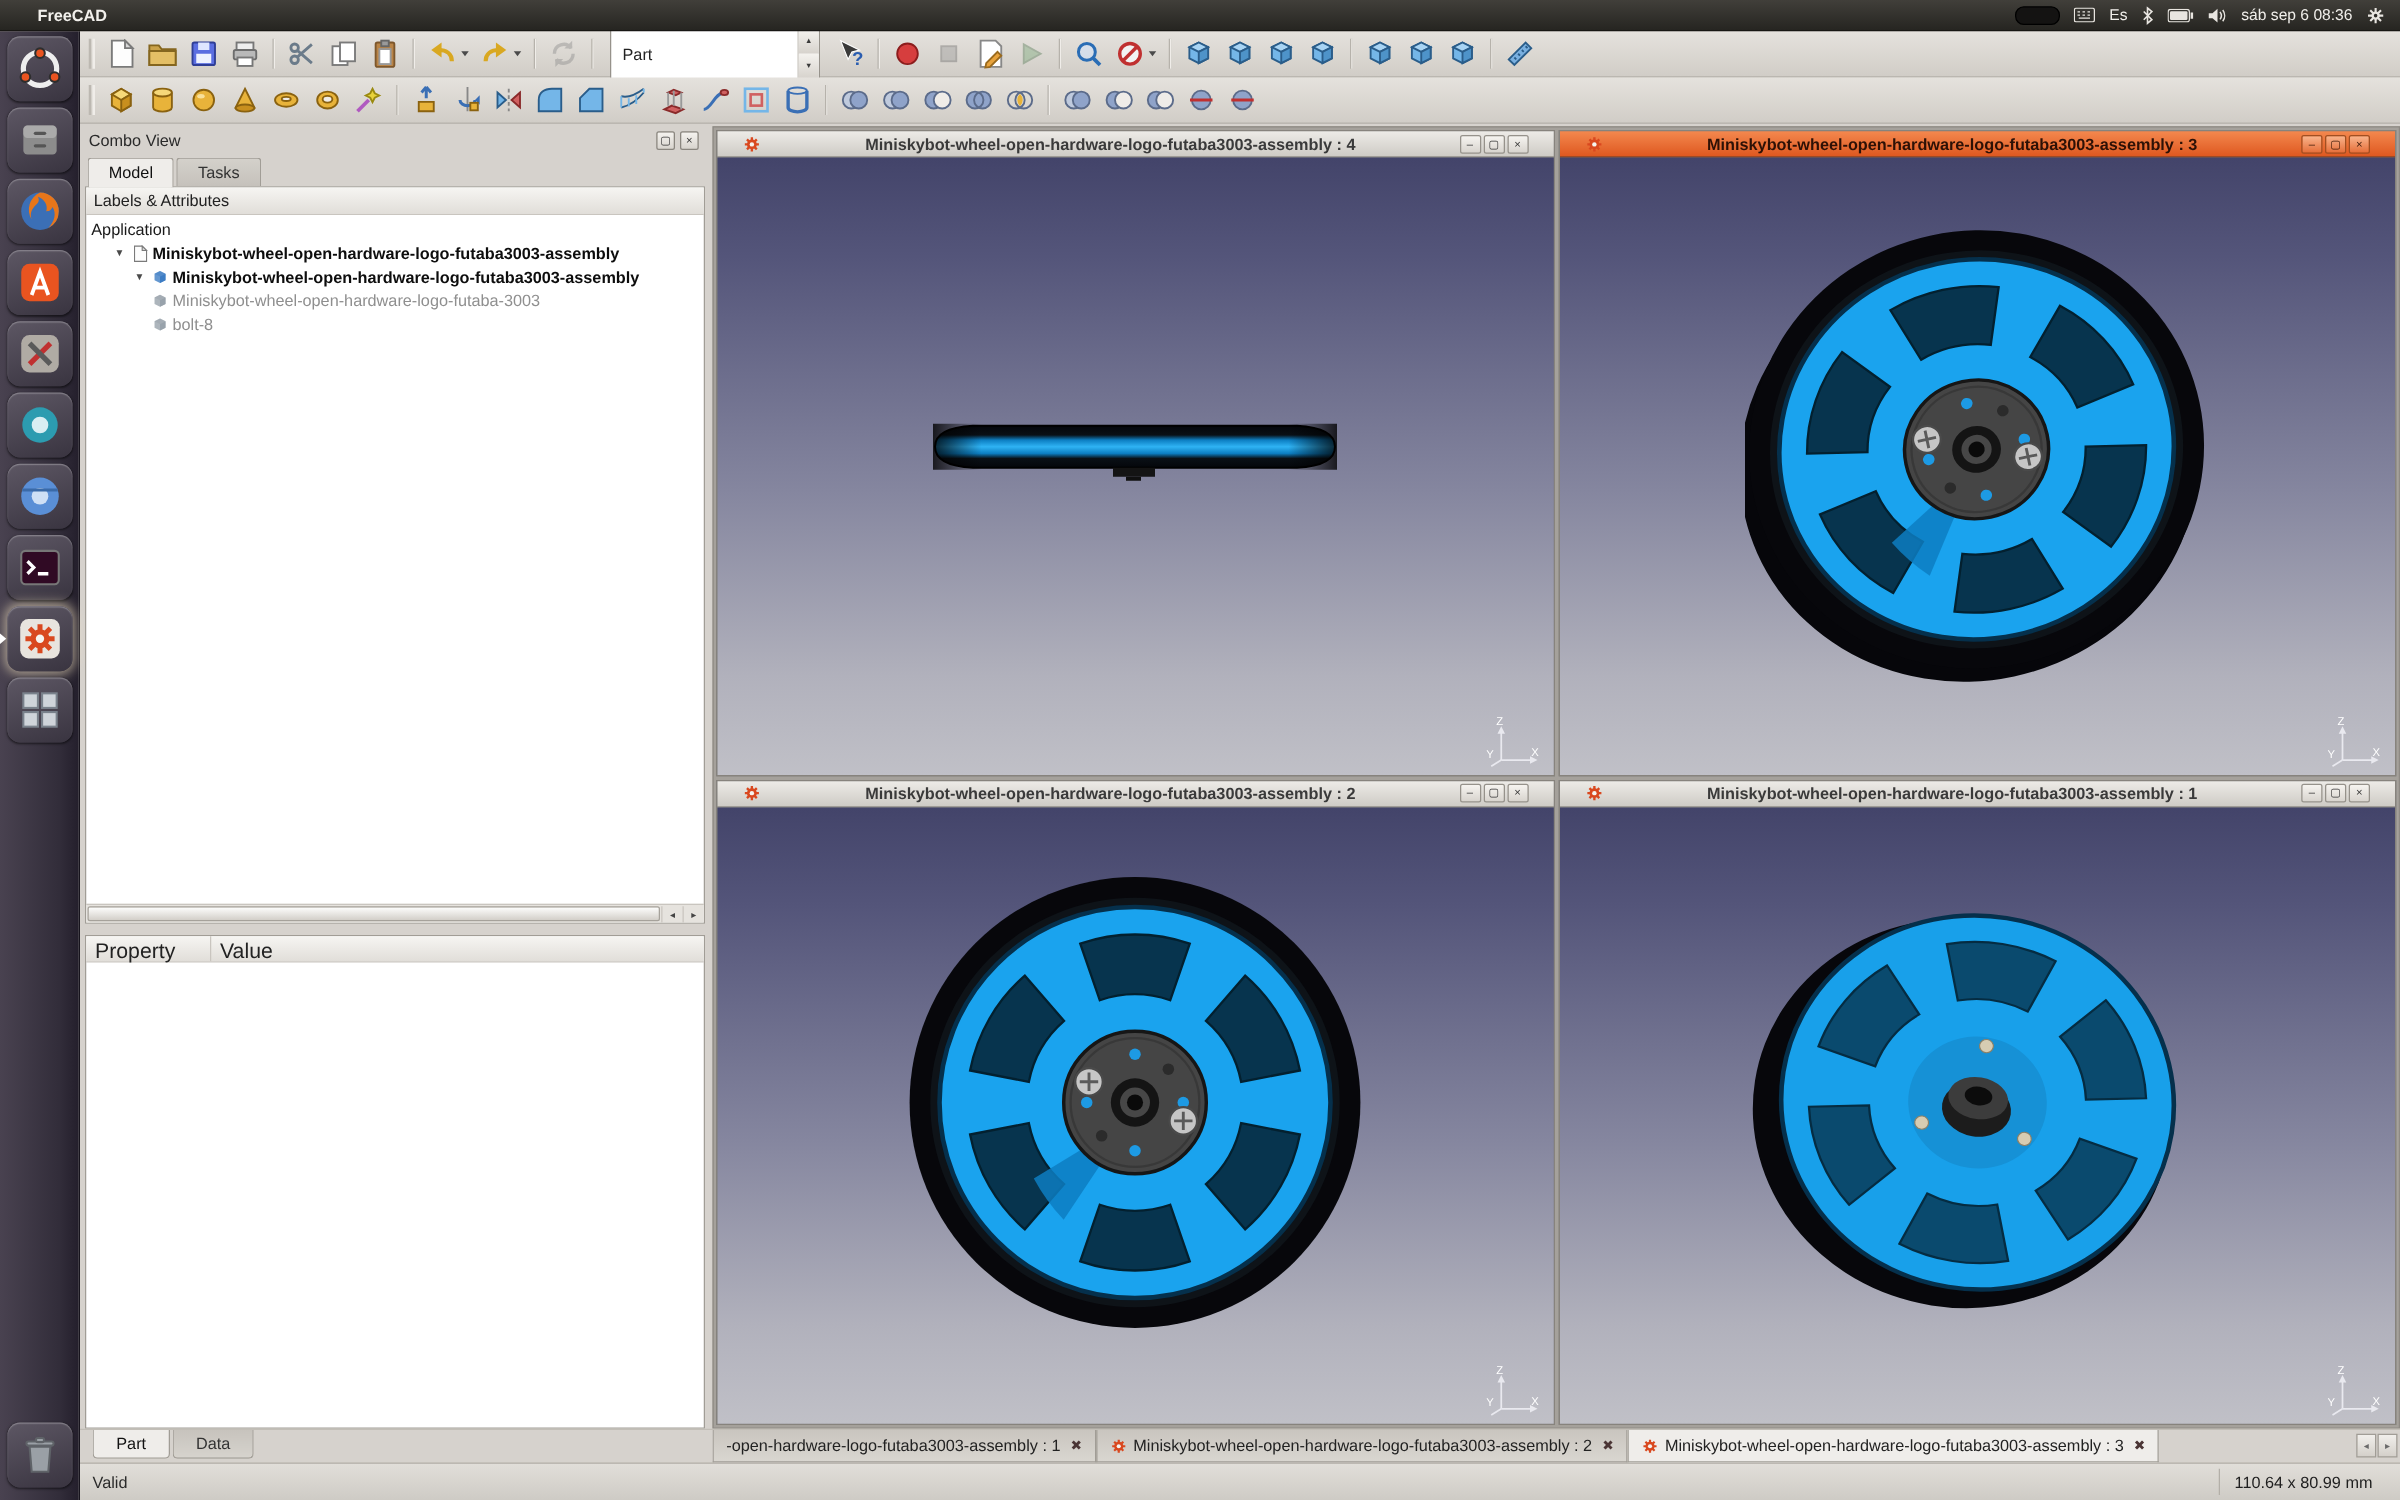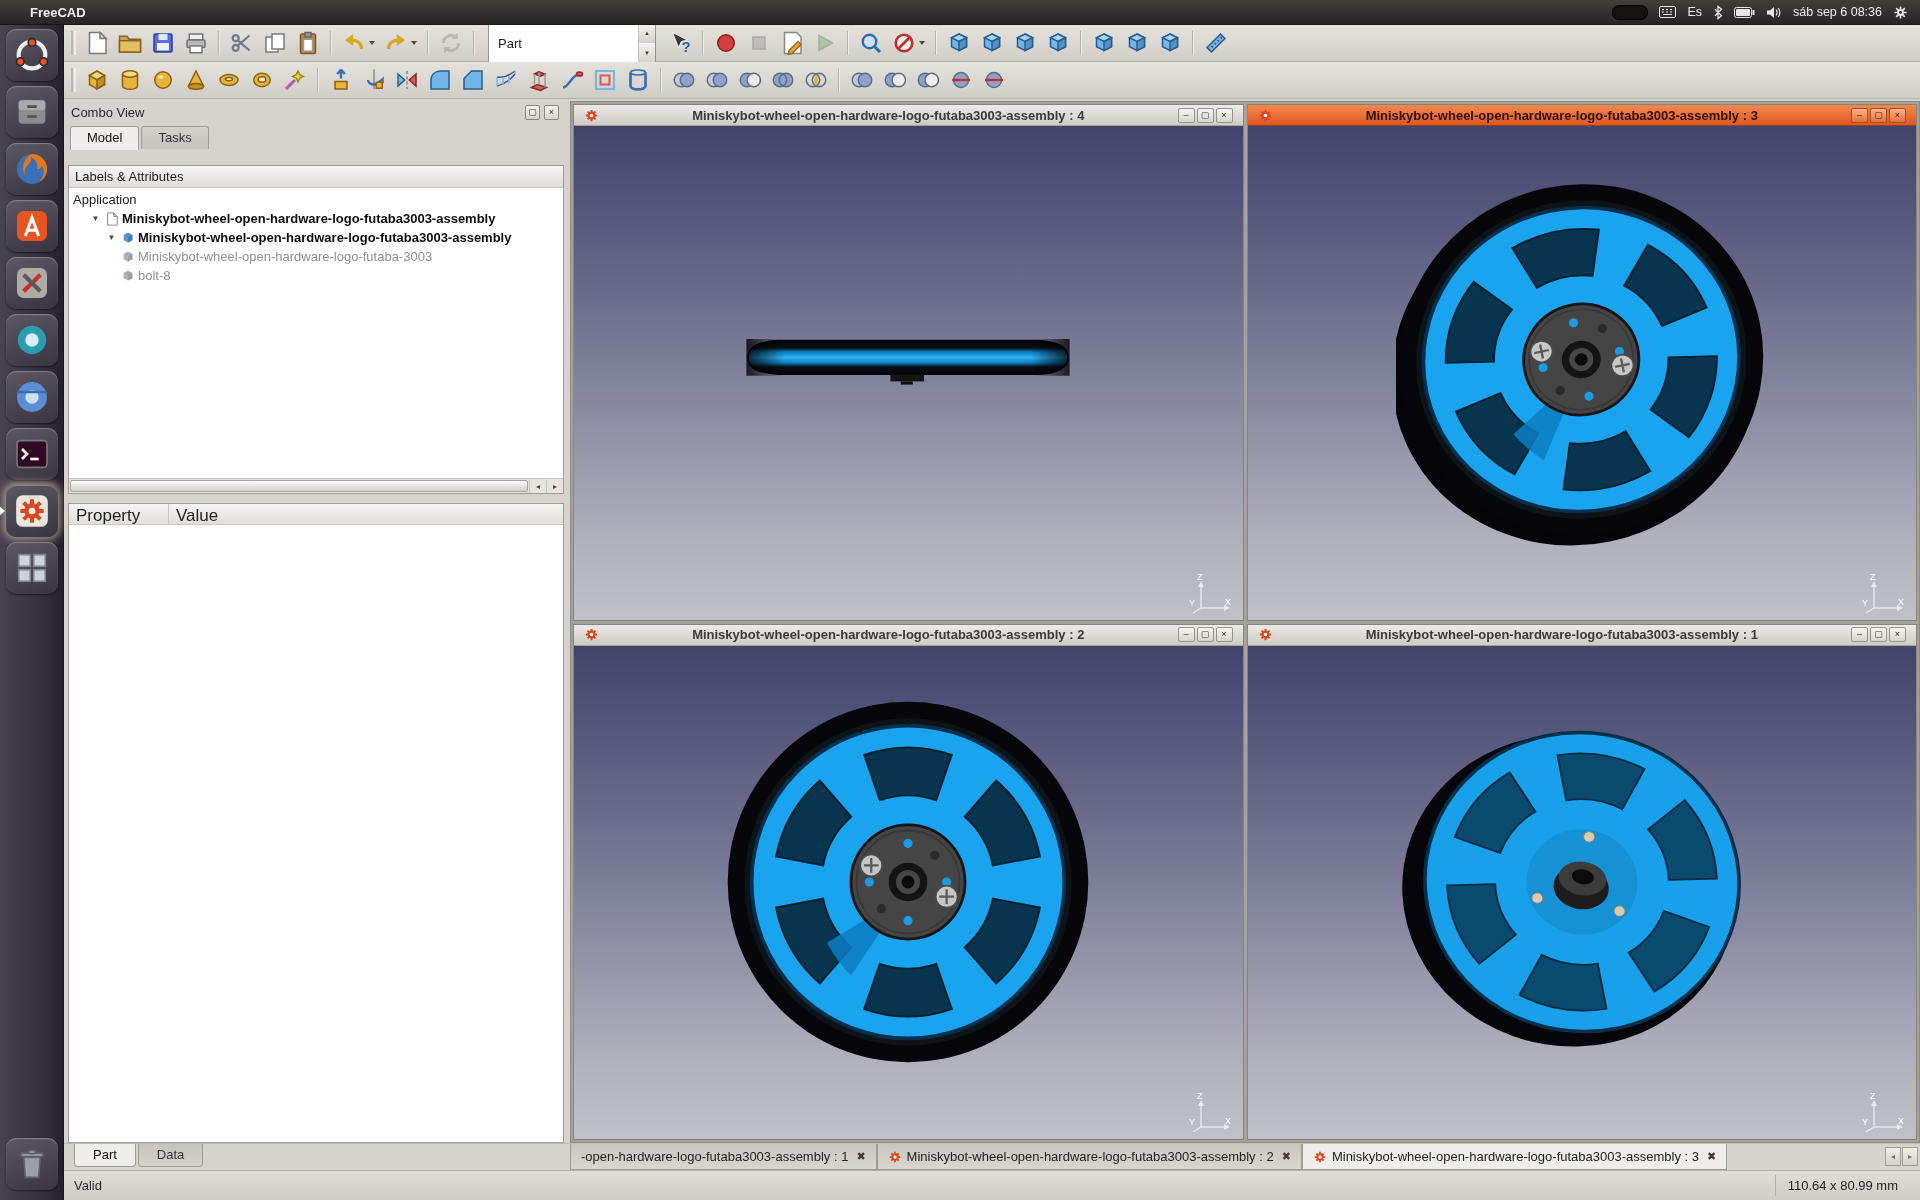--- a/index.html
+++ b/index.html
@@ -42,21 +42,21 @@
 
 
 .content{flex:1;display:flex;min-height:0;padding:2px 0 0 4px;}
 .combo{width:496px;display:flex;flex-direction:column;flex:none;}
 .combo-title{height:22px;display:flex;align-items:center;padding:0 5px 0 3px;font-size:13px;color:#2a2a2a;}
 .ct-btns{margin-left:auto;display:flex;gap:4px;}
 .ctb{width:15px;height:15px;border:1px solid #8a867f;background:linear-gradient(#f5f3ef,#d8d4ce);display:flex;align-items:center;justify-content:center;font-size:9px;color:#333;border-radius:2px;}
 .combo-tabs{display:flex;height:26px;align-items:flex-end;padding-left:2px;gap:2px;flex:none;}
 .ctab{padding:3px 16px 4px;border:1px solid #a19d96;border-bottom:none;border-radius:3px 3px 0 0;background:linear-gradient(#d4d1cb,#c5c1bb);font-size:13px;color:#333;}
 .ctab.act{background:#efedea;position:relative;top:1px;padding-bottom:5px;color:#111;}
-.tree-wrap{height:329px;border:1px solid #a19d96;background:#fff;display:flex;flex-direction:column;flex:none;margin-top:16px;}
+.tree-wrap{height:590px;border:1px solid #a19d96;background:#fff;display:flex;flex-direction:column;flex:none;}
 .tree-header{height:22px;background:linear-gradient(#f6f5f2,#e1ded9);border-bottom:1px solid #c9c5bf;padding:3px 6px;font-size:13px;color:#222;flex:none;}
 #tree{flex:1;overflow:hidden;padding-top:2px;}
 .trow{height:19px;display:flex;align-items:center;gap:3px;white-space:nowrap;}
 .trow.b .tlbl{font-weight:bold;color:#0d0d0d;}
 .trow.g .tlbl{color:#8f8f8f;}
 .texp{width:13px;font-size:8px;color:#4a4a4a;text-align:center;flex:none;}
 .ti{width:14px;height:14px;flex:none;}
 .tlbl{font-size:13px;}
 .hscroll{height:15px;background:#e6e3de;border-top:1px solid #c9c5bf;display:flex;align-items:center;flex:none;}
 .hs-thumb{flex:1;height:12px;margin:0 1px;background:linear-gradient(#fdfdfc,#d3cfc9);border:1px solid #a6a29b;border-radius:2px;}
@@ -66,21 +66,21 @@
 .prop-head{display:flex;height:21px;background:linear-gradient(#f6f5f2,#e1ded9);border-bottom:1px solid #c9c5bf;font-size:17px;color:#222;flex:none;}
 .prop-head div{padding:2px 7px;}
 .prop-head div: first-child{}
 .ph-prop{width:100px;border-right:1px solid #c9c5bf;}
 .prop-body{flex:1;}
 
 
 .msplit{width:6px;flex:none;}
 .mdi{flex:1;background:#a5a19b;padding:2px;display:grid;grid-template-columns:1fr 1fr;grid-template-rows:1fr 1fr;gap:3px;min-width:0;border:1px solid #8e8a84;}
 .vp{display:flex;flex-direction:column;border:1px solid #87837d;min-width:0;min-height:0;background:#777;}
-.vp-title{height:21px;display:flex;align-items:center;background:linear-gradient(#edebe7,#cecbc5);border-bottom:1px solid #a5a19b;padding:0 10px;gap:4px;flex:none;}
+.vp-title{height:21px;display:flex;align-items:center;background:linear-gradient(#edebe7,#cecbc5);border-bottom:1px solid #a5a19b;padding:0 20px;gap:4px;flex:none;}
 .vp.act .vp-title{background:linear-gradient(#f4884e,#de5820);border-bottom:1px solid #9e3f13;}
 .vp-ico{width:15px;height:15px;flex:none;}
 .vp-title-text{flex:1;text-align:center;font-weight:bold;font-size:13px;color:#3a3a3a;overflow:hidden;text-overflow:ellipsis;white-space:nowrap;}
 .vp.act .vp-title-text{color:#2d1106;}
 .vp-btns{display:flex;gap:2px;flex:none;}
 .vpb{width:17px;height:15px;border:1px solid #96928b;background:linear-gradient(#f6f4f0,#d8d4ce);font-size:9px;line-height:13px;text-align:center;color:#333;border-radius:2px;}
 .vp.act .vpb{background:linear-gradient(#f9b48c,#e66f3a);border-color:#a14f22;color:#3c1807;}
 .vp-canvas{position:relative;flex:1;background:linear-gradient(180deg,#43446a 0%,#54557a 16%,#85869f 54%,#b1b1bc 84%,#c0c0c7 100%);overflow:hidden;}
 .scene{position:absolute;left:50%;top:48%;transform:translate(-50%,-50%);}
 .axis{position:absolute;right:10px;bottom:6px;}

